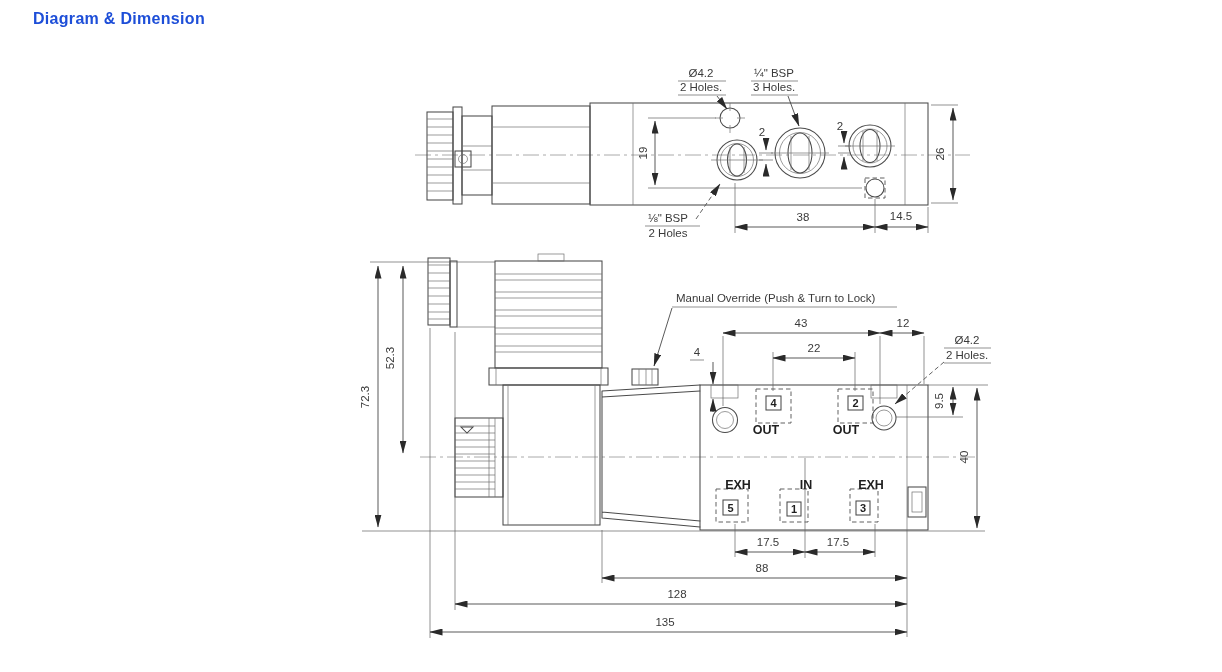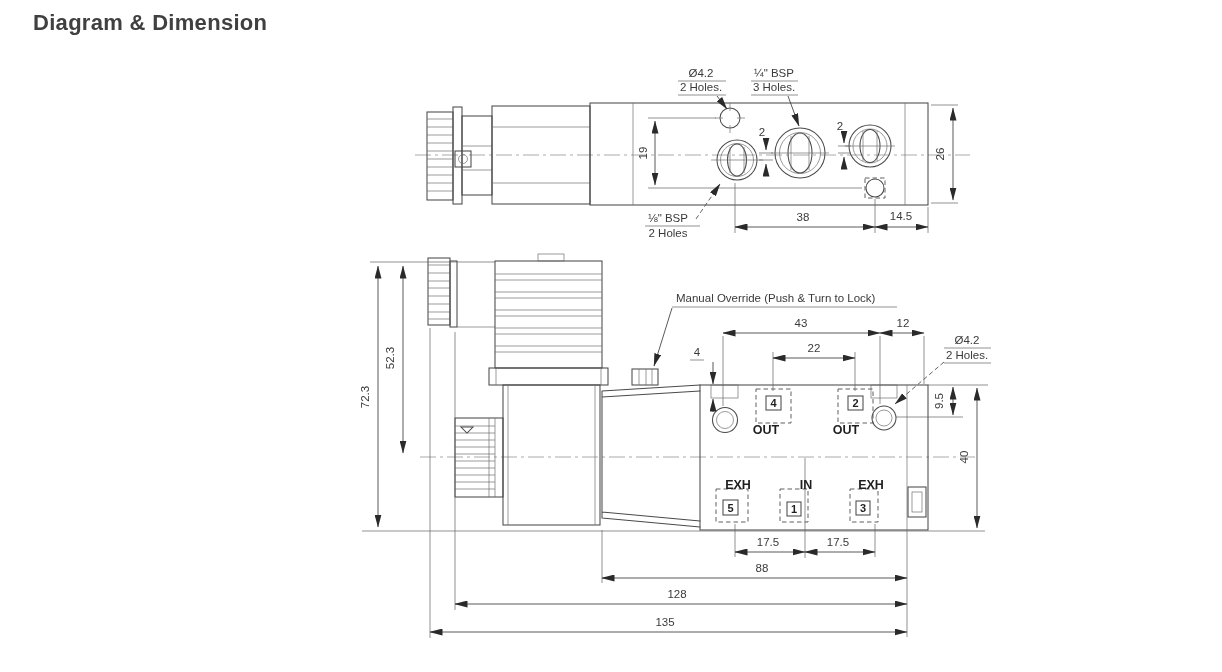--- a/index.html
+++ b/index.html
@@ -1,19 +1,19 @@
 <!DOCTYPE html>
 <html><head>
 <meta charset="utf-8">
 <style>
   html,body{margin:0;padding:0;background:#ffffff;}
   .stage{position:relative;width:1222px;height:672px;background:#ffffff;overflow:hidden;
          font-family:"Liberation Sans",sans-serif;}
-  .page-title{position:absolute;left:33px;top:10px;margin:0;font-size:22px;font-weight:700;
-              letter-spacing:.3px;color:#404040;}
+  .page-title{position:absolute;left:33px;top:10px;margin:0;font-size:16px;font-weight:700;
+              letter-spacing:.3px;color:#1d4ed8;}
   svg{position:absolute;left:0;top:0;}
   .s1{stroke:#4a4a4a;stroke-width:1.05;fill:none;stroke-linecap:round;}
   .s2{stroke:#707070;stroke-width:.7;fill:none;}
   .ext{stroke:#616161;stroke-width:.7;fill:none;}
   .dim{stroke:#3c3c3c;stroke-width:.85;fill:none;}
   .cl{stroke:#8d8d8d;stroke-width:.75;fill:none;stroke-dasharray:16 4 3 4;}
   .dsh{stroke:#5a5a5a;stroke-width:.95;fill:none;stroke-dasharray:4.5 3;}
   text.t{font:11.5px "Liberation Sans",sans-serif;fill:#3a3a3a;}
   text.tb{font:700 12.5px "Liberation Sans",sans-serif;fill:#1f1f1f;}
   text.num{font:700 11px "Liberation Sans",sans-serif;fill:#1f1f1f;}

